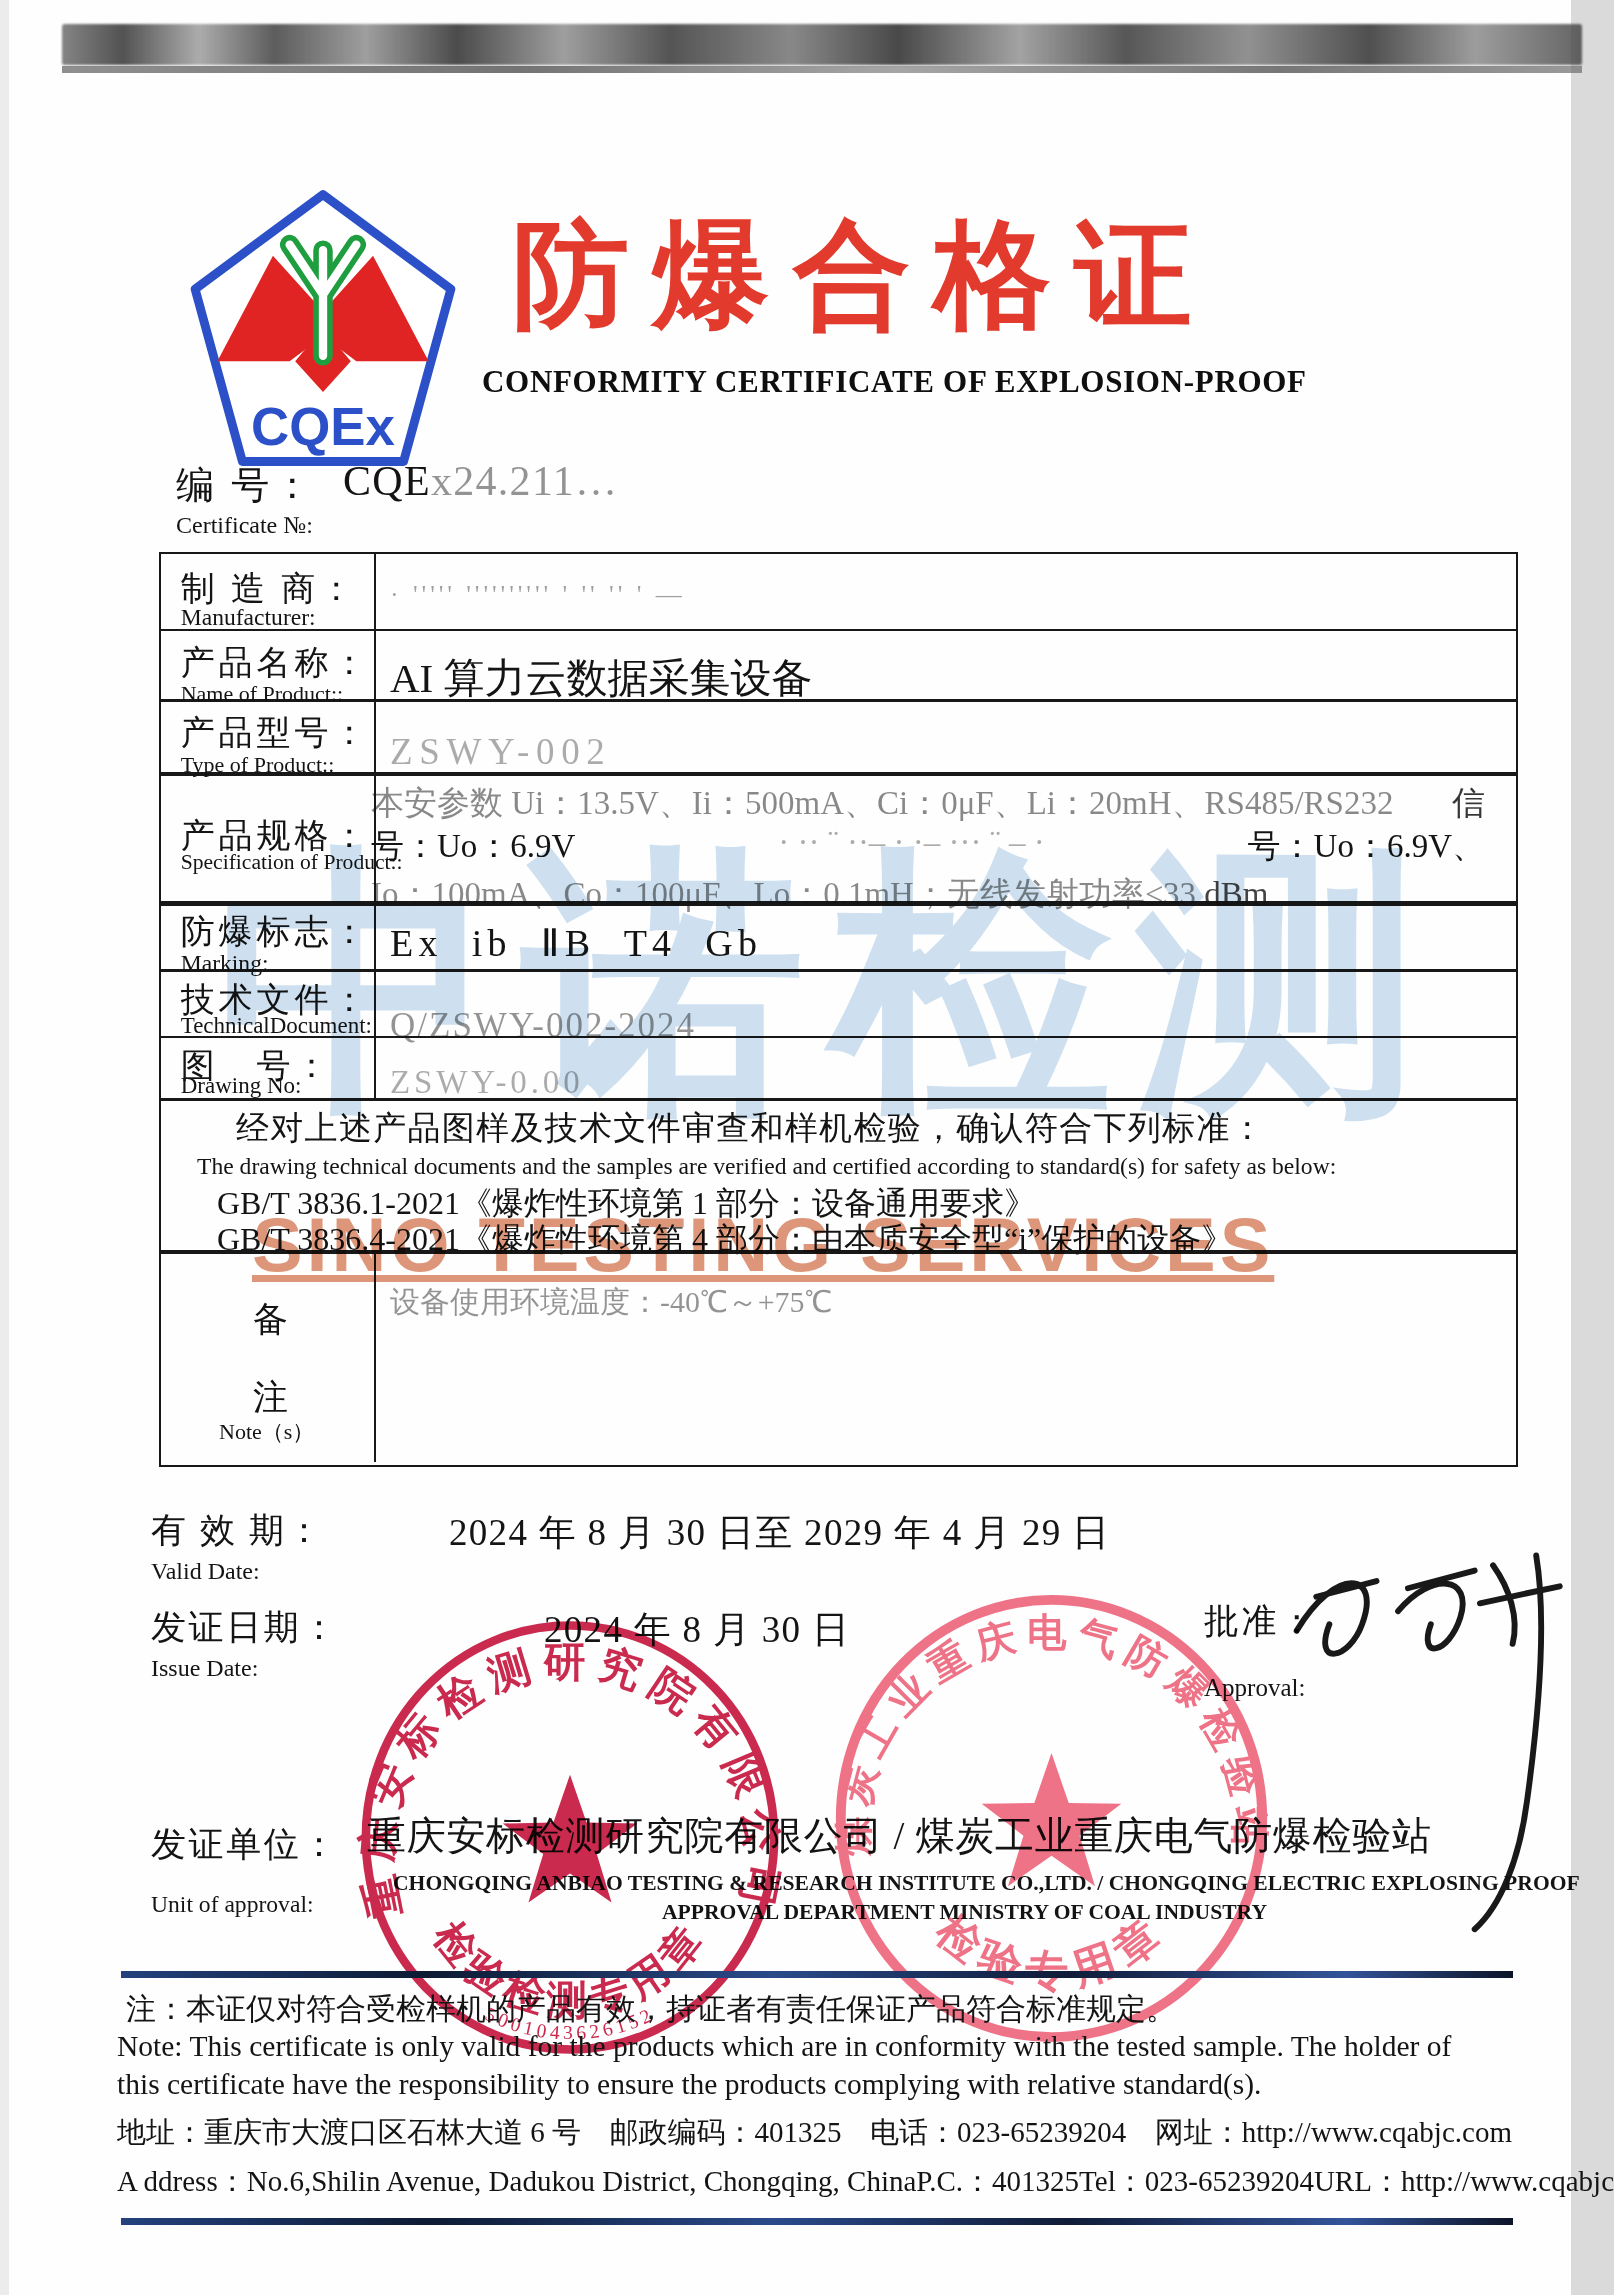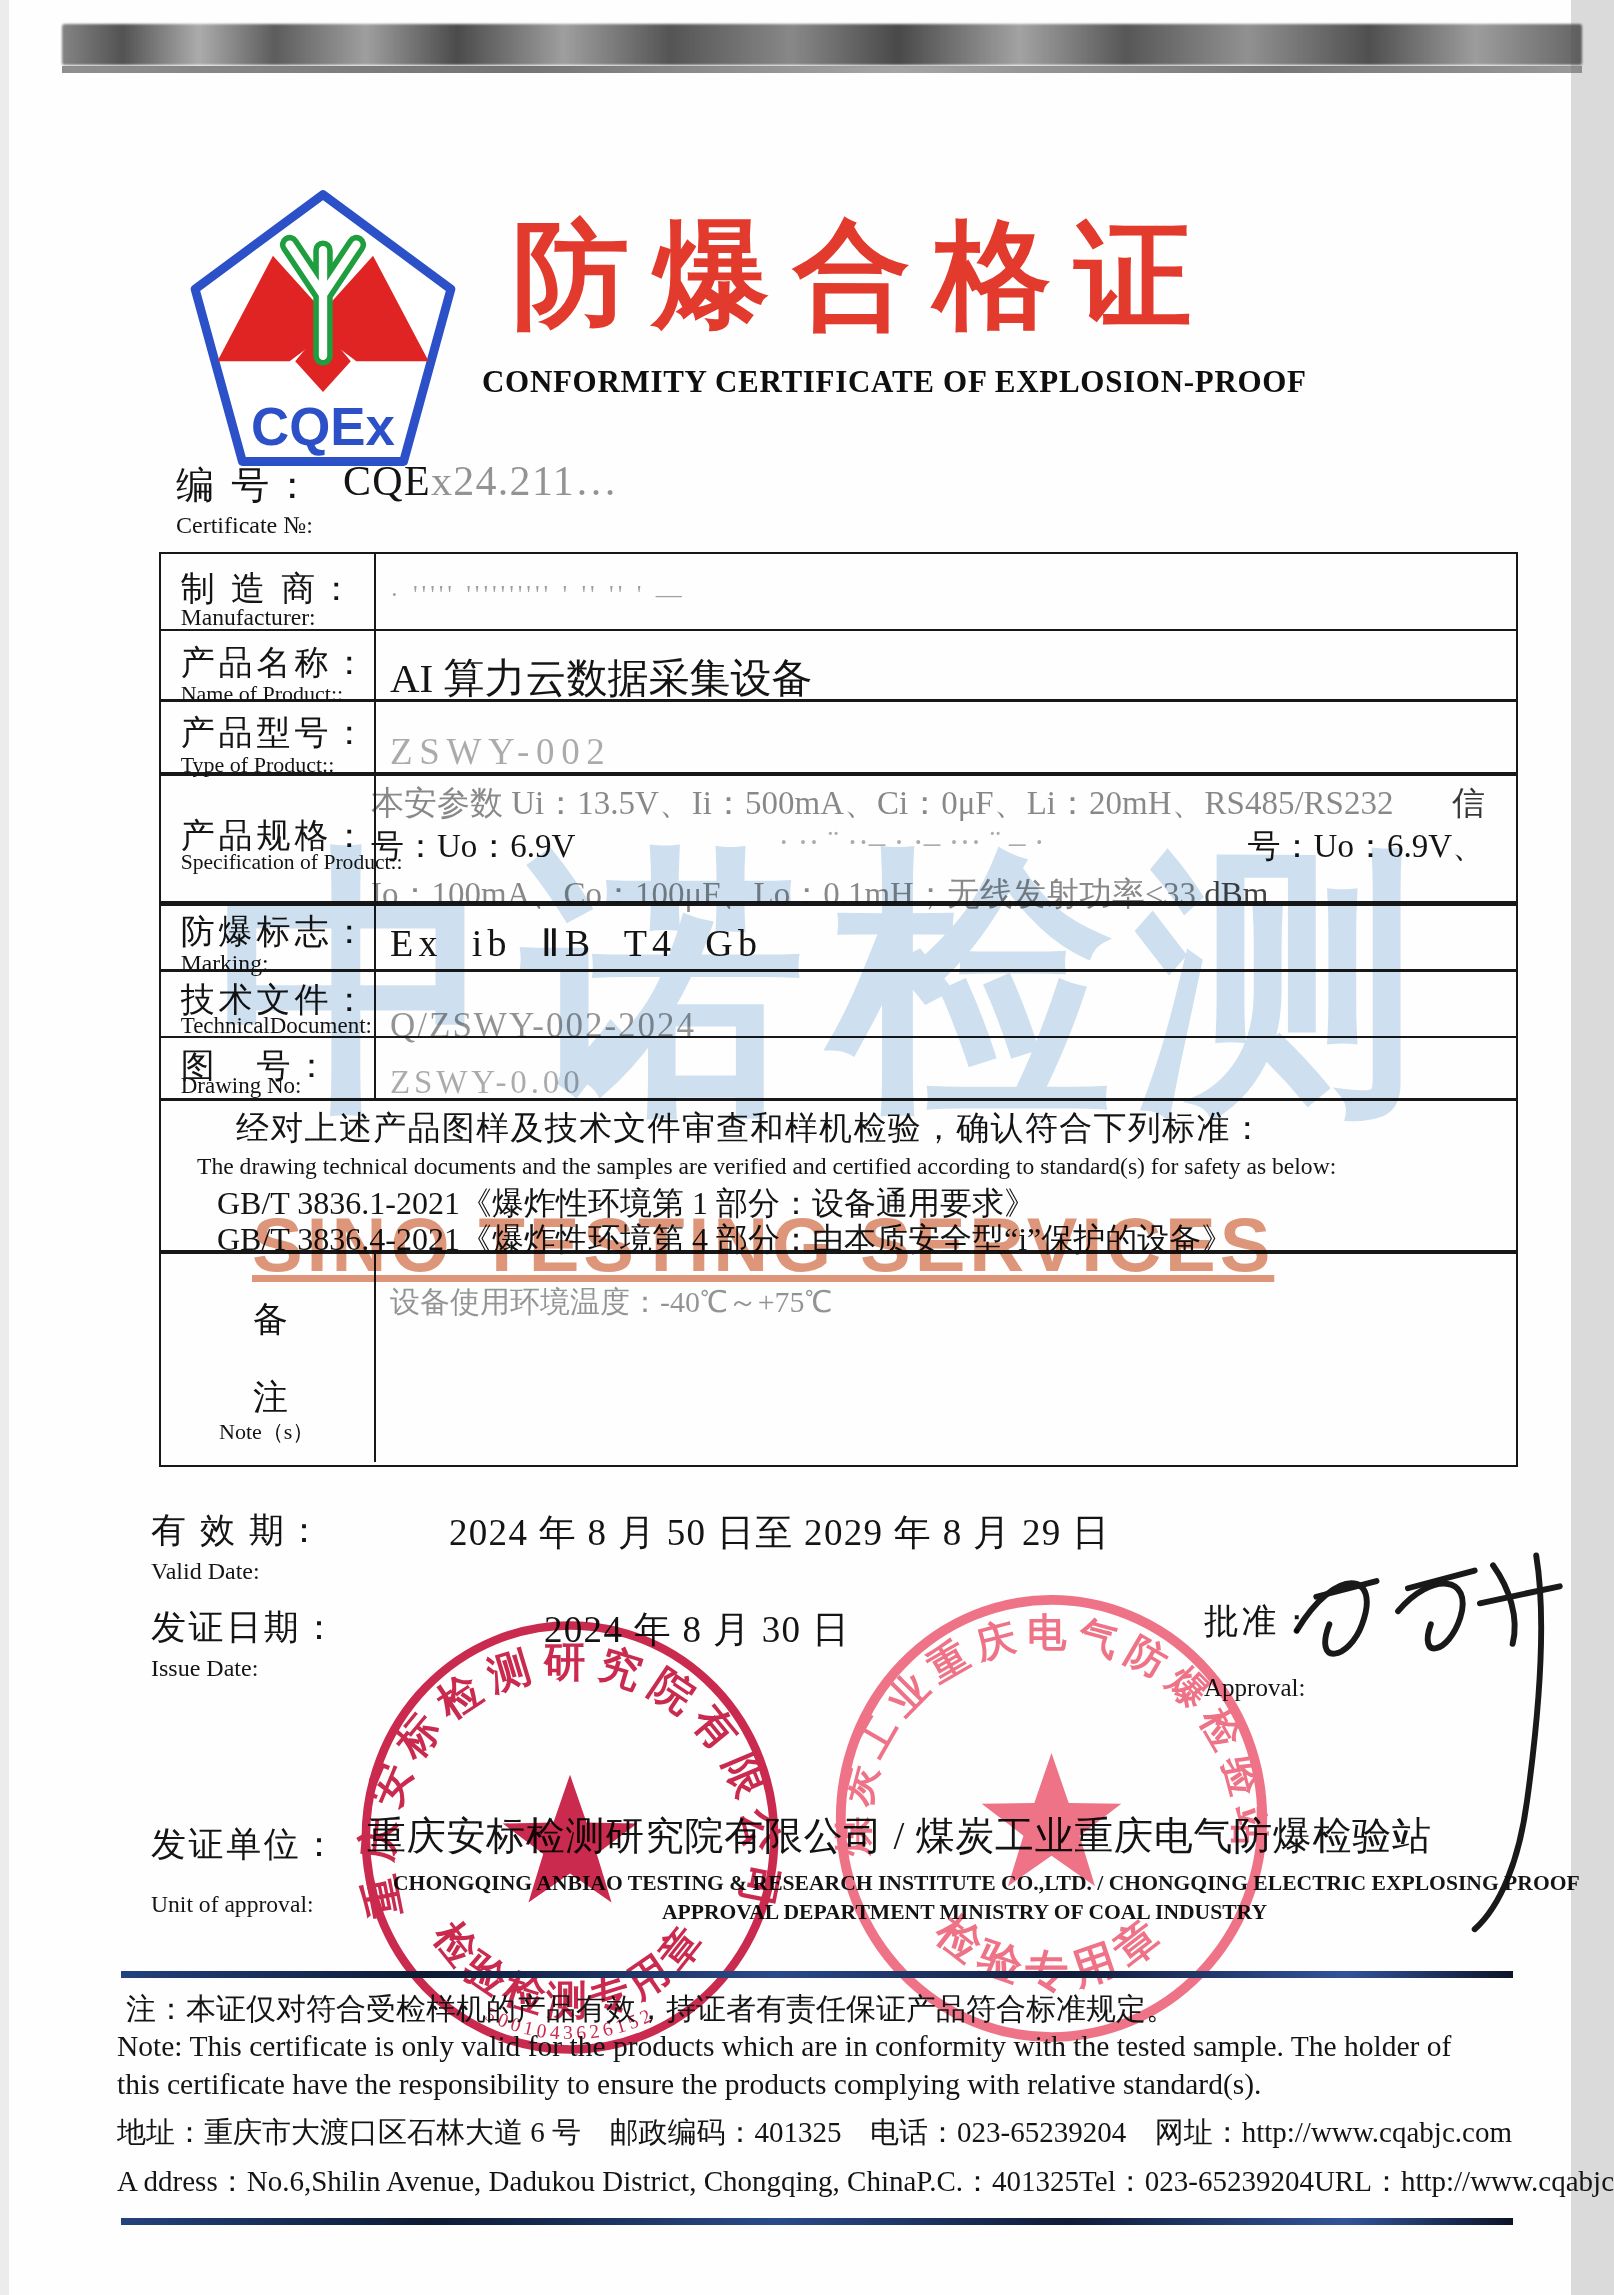--- a/index.html
+++ b/index.html
@@ -146,21 +146,21 @@
     <div class="lblcn" style="left:92px;top:820px;font-size:35px">注</div>
     <div class="lblen" style="left:58px;top:863px;font-size:22px">Note（s）</div>
     <div class="val faded45 nowrap" style="top:708px;font-size:30px">设备使用环境温度：-40℃～+75℃</div>
   </div>
 
   <div class="abs wm wm-cn nowrap">中诺检测</div>
   <div class="abs wm wm-en nowrap">SINO TESTING SERVICES</div>
 
   <div class="abs fld-cn nowrap" style="left:151px;top:1507px">有 效 期：</div>
   <div class="abs fld-en nowrap" style="left:151px;top:1558px">Valid Date:</div>
-  <div class="abs date-val nowrap" style="left:449px;top:1508px">2024 年 8 月 50 日至 2029 年 8 月 29 日</div>
+  <div class="abs date-val nowrap" style="left:449px;top:1508px">2024 年 8 月 30 日至 2029 年 4 月 29 日</div>
 
   <div class="abs fld-cn nowrap" style="left:151px;top:1604px">发证日期：</div>
   <div class="abs fld-en nowrap" style="left:151px;top:1655px">Issue Date:</div>
   <div class="abs date-val nowrap" style="left:544px;top:1605px">2024 年 8 月 30 日</div>
   <div class="abs fld-cn nowrap" style="left:1204px;top:1598px">批准：</div>
   <div class="abs fld-en nowrap" style="left:1204px;top:1674px;font-size:25px">Approval:</div>
 
   <svg class="abs sig" style="left:1277px;top:1526px" width="288" height="419" viewBox="0 0 440 640">
     <g stroke="#191919" stroke-width="9" fill="none" stroke-linecap="round" stroke-linejoin="round">
       <path d="M 30,160 C 90,60 160,70 130,150 C 110,205 55,215 80,150"></path>

